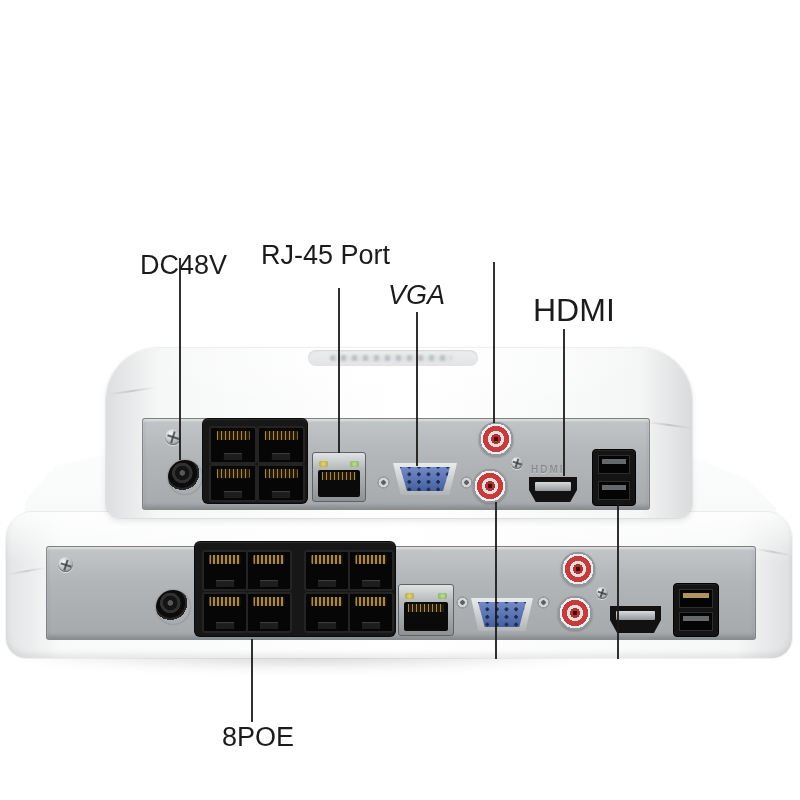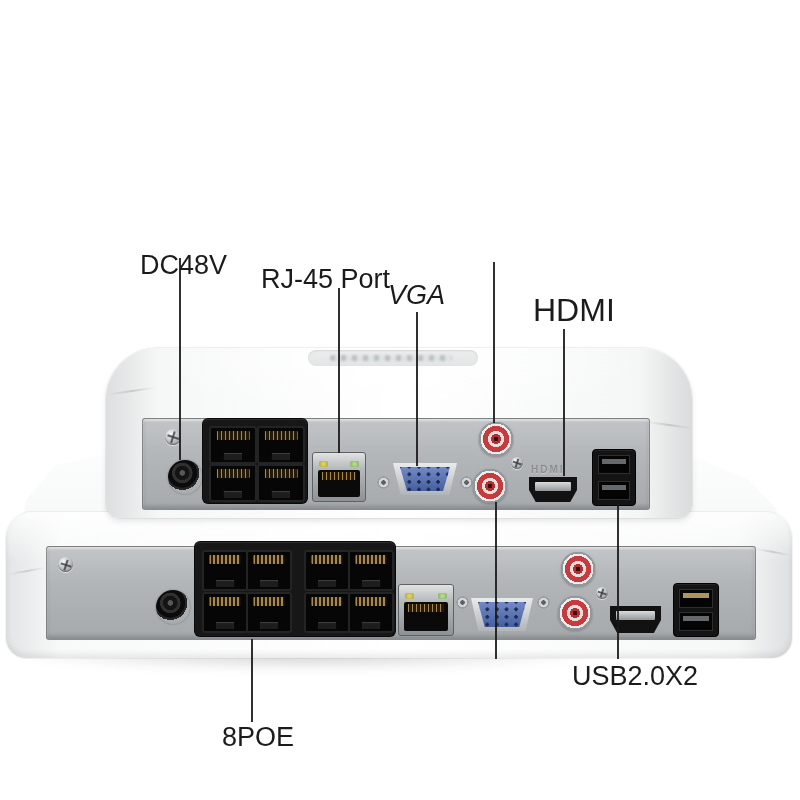--- a/index.html
+++ b/index.html
@@ -104,21 +104,21 @@
   #ln-dc48v{left:179px;top:258px;height:202px;}
   #ln-rj45{left:338px;top:288px;height:165px;}
   #ln-vga{left:416px;top:312px;height:154px;}
   #ln-micout{left:493px;top:262px;height:161px;}
   #ln-hdmi{left:563px;top:329px;height:147px;}
   #ln-micin{left:495px;top:502px;height:157px;}
   #ln-usb{left:617px;top:503px;height:156px;}
   #ln-poe{left:251px;top:639px;height:83px;}
   .lab{position:absolute;color:#1b1b1b;font-size:27px;white-space:nowrap;}
   #lab-dc48v{left:140px;top:226px;margin-top:24px;}
-  #lab-rj45{left:261px;top:264px;}
+  #lab-rj45{left:261px;top:240px;}
   #lab-vga{left:388px;top:280px;font-style:italic;}
   #lab-micout{left:441px;top:234px;}
   #lab-hdmi{left:533px;top:292px;font-size:32px;}
   #lab-micin{left:455px;top:667px;}
   #lab-usb{left:572px;top:661px;}
   #lab-poe{left:222px;top:722px;}
 </style>
 </head>
 <body>
 
@@ -267,16 +267,15 @@
   <div class="lead" id="ln-micout"></div>
   <div class="lead" id="ln-hdmi"></div>
   <div class="lead" id="ln-micin"></div>
   <div class="lead" id="ln-usb"></div>
   <div class="lead" id="ln-poe"></div>
 
   <div class="lab" id="lab-dc48v">DC48V</div>
   <div class="lab" id="lab-rj45">RJ-45 Port</div>
   <div class="lab" id="lab-vga">VGA</div>
   <div class="lab" id="lab-hdmi">HDMI</div>
-  <div class="lab" id="lab-usb">USB2.0X2</div>
   <div class="lab" id="lab-poe">8POE</div>
 
 </div>
 
 </body></html>

